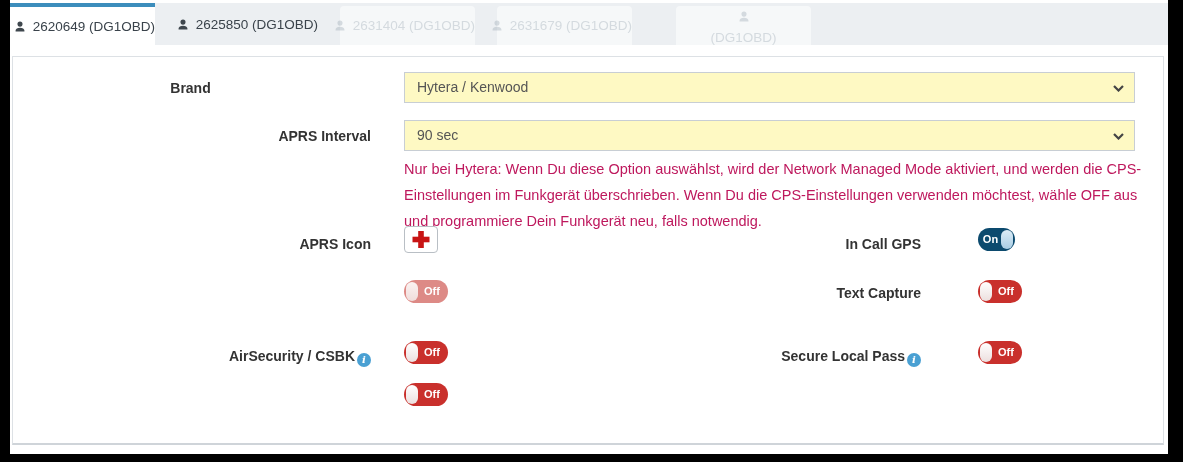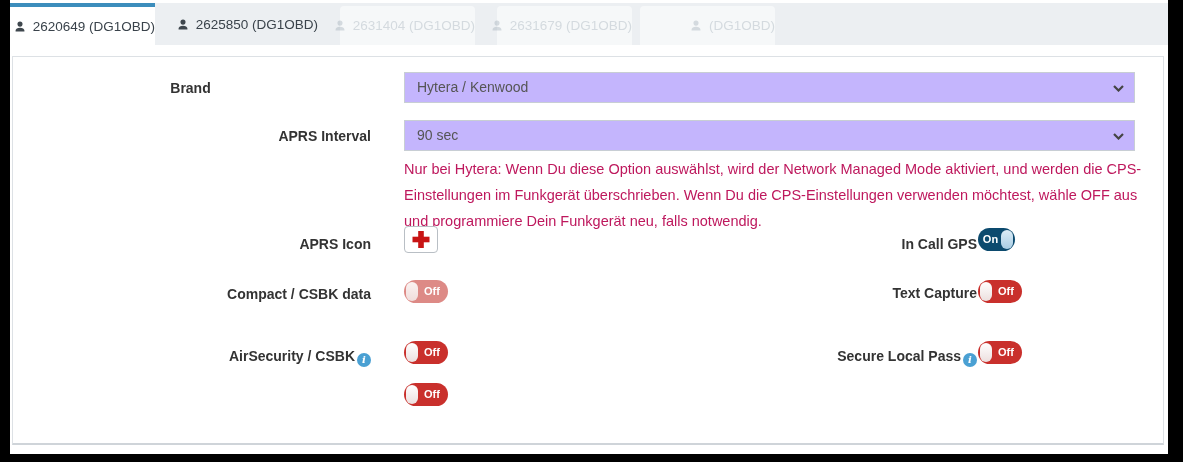--- a/index.html
+++ b/index.html
@@ -12,33 +12,33 @@
   .tabbar { position:absolute; left:0; top:0; width:1158px; height:45px; background:#fff; }
   .tab-strip { position:absolute; left:145px; top:3px; width:1013px; height:42px; background:#eceff2; }
   .tab { position:absolute; top:3px; height:42px; display:flex; align-items:center; justify-content:flex-end;
          gap:7px; font-size:13.5px; color:#3a434b; cursor:pointer; white-space:nowrap; }
   .tab-active { left:0; width:145px; background:#fff; border-top:4px solid #3c8dbc; }
   .tab-2      { left:145px; width:163px; }
   .tab-faded  { top:6px; height:39px; background:rgba(255,255,255,.55); border-radius:4px 4px 0 0;
                 color:rgba(150,162,175,.35); }
   .tab-3 { left:330px; width:135px; }
   .tab-4 { left:487px; width:135px; }
-  .tab-5 { left:630px; width:135px; }
+  .tab-5 { left:666px; width:135px;flex-direction:column; }
   .person-icon { width:12px; height:13px; flex:0 0 auto; }
 
   
   .panel { position:absolute; left:2px; top:56px; width:1152px; height:389px; background:#fff;
            border:1px solid #dde1e5; border-bottom:2px solid #cfd4d9; }
 
   
   .flabel { position:absolute; left:0; width:361px; text-align:right; font-size:14px; font-weight:700;
             color:#333; line-height:18px; }
-  .flabel-r { position:absolute; left:632px; width:335px; text-align:right; font-size:14px; font-weight:700;
+  .flabel-r { position:absolute; left:576px; width:335px; text-align:right; font-size:14px; font-weight:700;
               color:#333; line-height:18px; }
-  .select { position:absolute; left:394px; width:731px; height:31px; border:1px solid #c8ced4; background:#c4b5fd;
+  .select { position:absolute; left:394px; width:731px; height:31px; border:1px solid #c8ced4; background:#fef9c3;
             font-size:14px; color:#555; line-height:29px; padding-left:12px; cursor:pointer; }
   .select .chev { position:absolute; right:10px; top:12px; }
   .help { position:absolute; left:394px; top:156px; width:745px; font-size:14.5px; line-height:26px; color:#be185d; }
 
   .aprs-btn { position:absolute; left:394px; top:226px; width:34px; height:27px; background:#fff;
               border:1px solid #b9bfc5; border-radius:4px; display:flex; align-items:center; justify-content:center;
               cursor:pointer; }
 
   .toggle { position:absolute; height:23px; border-radius:12px; display:flex; align-items:center;
             padding:0 2px; cursor:pointer; }
@@ -129,21 +129,20 @@
         <rect x="1.5" y="6.7" width="17" height="5.6" fill="#c81414"></rect>
       </svg>
   </div>
 
   <div class="flabel-r" style="top:235px;">In Call GPS</div>
   <div class="toggle toggle-on" style="left:968px; top:228px;">
     <span class="tlbl">On</span>
     <span class="knob"></span>
   </div>
 
-  <div class="flabel" style="top:285px;">Compact / CSBK data</div>
   <div class="toggle toggle-off toggle-muted" style="left:394px; top:280px;">
     <span class="knob"></span>
     <span class="tlbl">Off</span>
   </div>
 
   <div class="flabel-r" style="top:284px;">Text Capture</div>
   <div class="toggle toggle-off" style="left:968px; top:280px;">
     <span class="knob"></span>
     <span class="tlbl">Off</span>
   </div>

